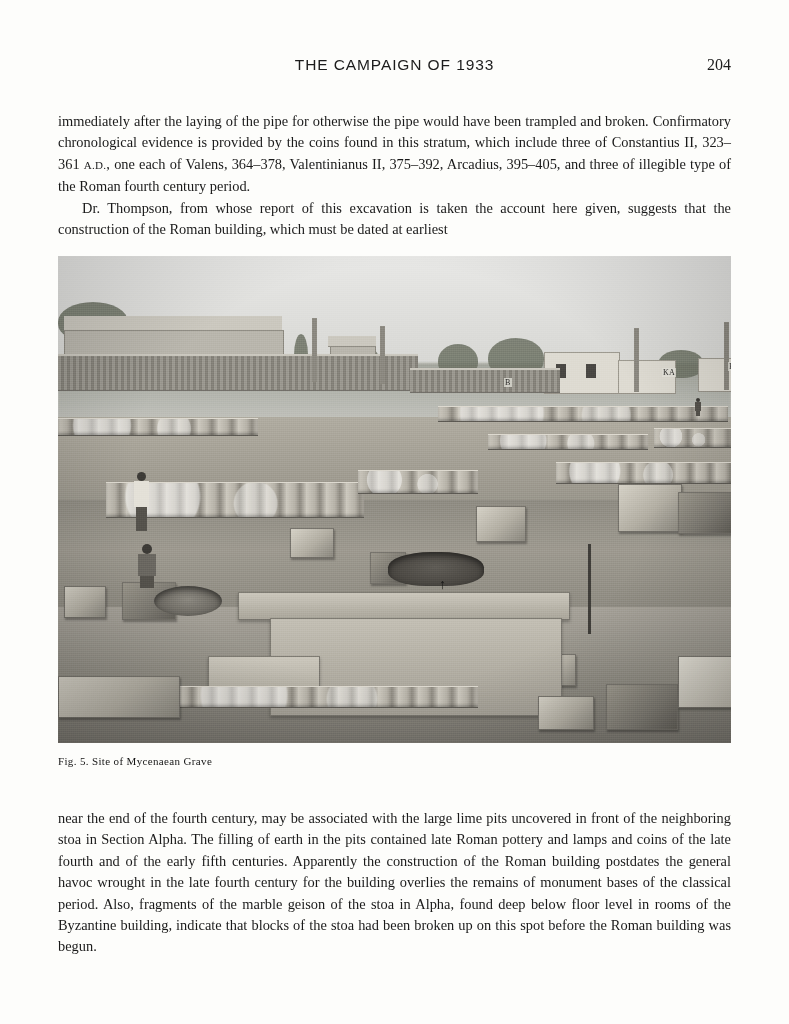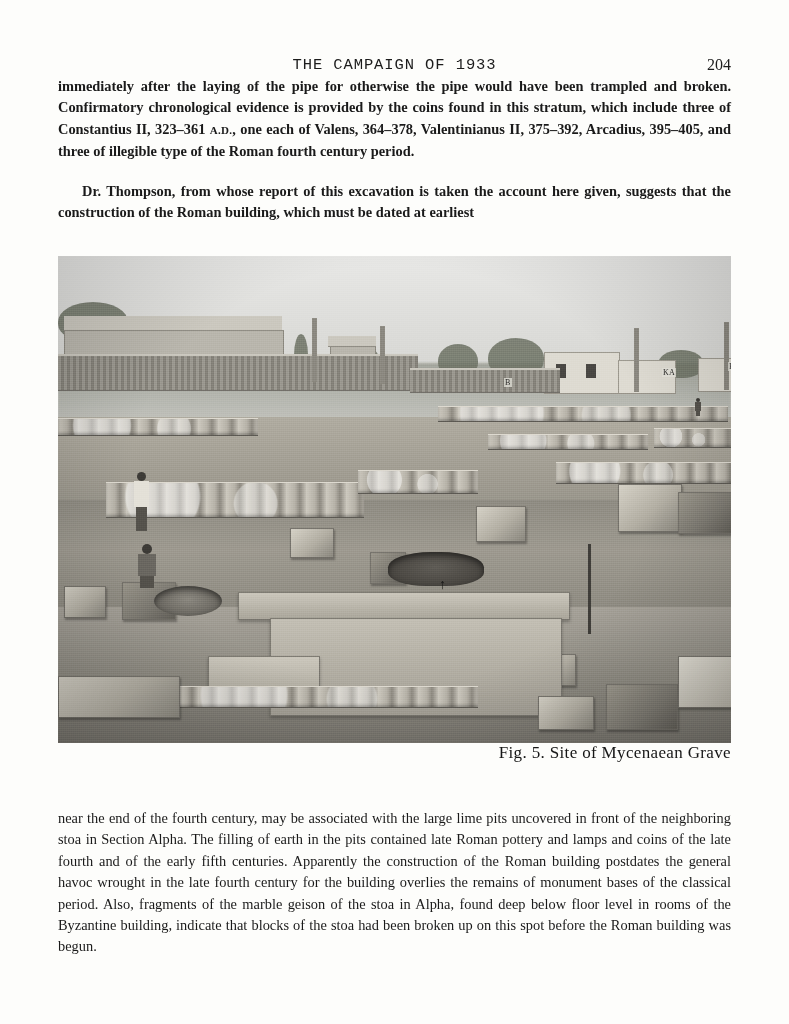--- a/index.html
+++ b/index.html
@@ -29,44 +29,44 @@
     right: 58px;
     height: 22px;
   }
   .running-head {
     position: absolute;
     left: 0;
     right: 0;
     text-align: center;
     font-size: 15.5px;
     letter-spacing: 0.9px;
-    font-family: Liberation Mono, monospace;
+    font-family: Liberation Sans, sans-serif;
     color: #1c1c1c;
   }
   .page-number {
     position: absolute;
     right: 0;
     top: 0;
     font-size: 16px;
     color: #1c1c1c;
     font-family: "Liberation Serif", serif;
   }
   .body-text {
     position: absolute;
     left: 58px;
     width: 673px;
     font-size: 14.4px;
     line-height: 21.4px;
     text-align: justify;
     color: #1a1a1a;
   }
-  .body-top { top: 76px; font-weight: bold; }
+  .body-top { top: 111px; }
   .body-bottom { top: 808px; }
   .para { margin: 0 0 0 0; }
-  .para.indent { text-indent: 24px; margin-top: 18px; }
+  .para.indent { text-indent: 24px; }
   .smallcaps {
     font-size: 11px;
     letter-spacing: 0.3px;
   }
 
   
   .figure {
     position: absolute;
     left: 58px;
     top: 256px;
@@ -74,22 +74,23 @@
   }
   .figure-image {
     position: relative;
     width: 673px;
     height: 487px;
     overflow: hidden;
     background: #9a9a95;
     border: 0;
   }
   .figure-caption {
-    text-align: right;
-    font-size: 17px;
+    margin-top: 12px;
+    text-align: left;
+    font-size: 11px;
     letter-spacing: 0.35px;
     font-family: "Liberation Serif", serif;
     color: #161616;
   }
 
   
   .sky {
     position: absolute;
     left: 0; top: 0;
     width: 100%;

